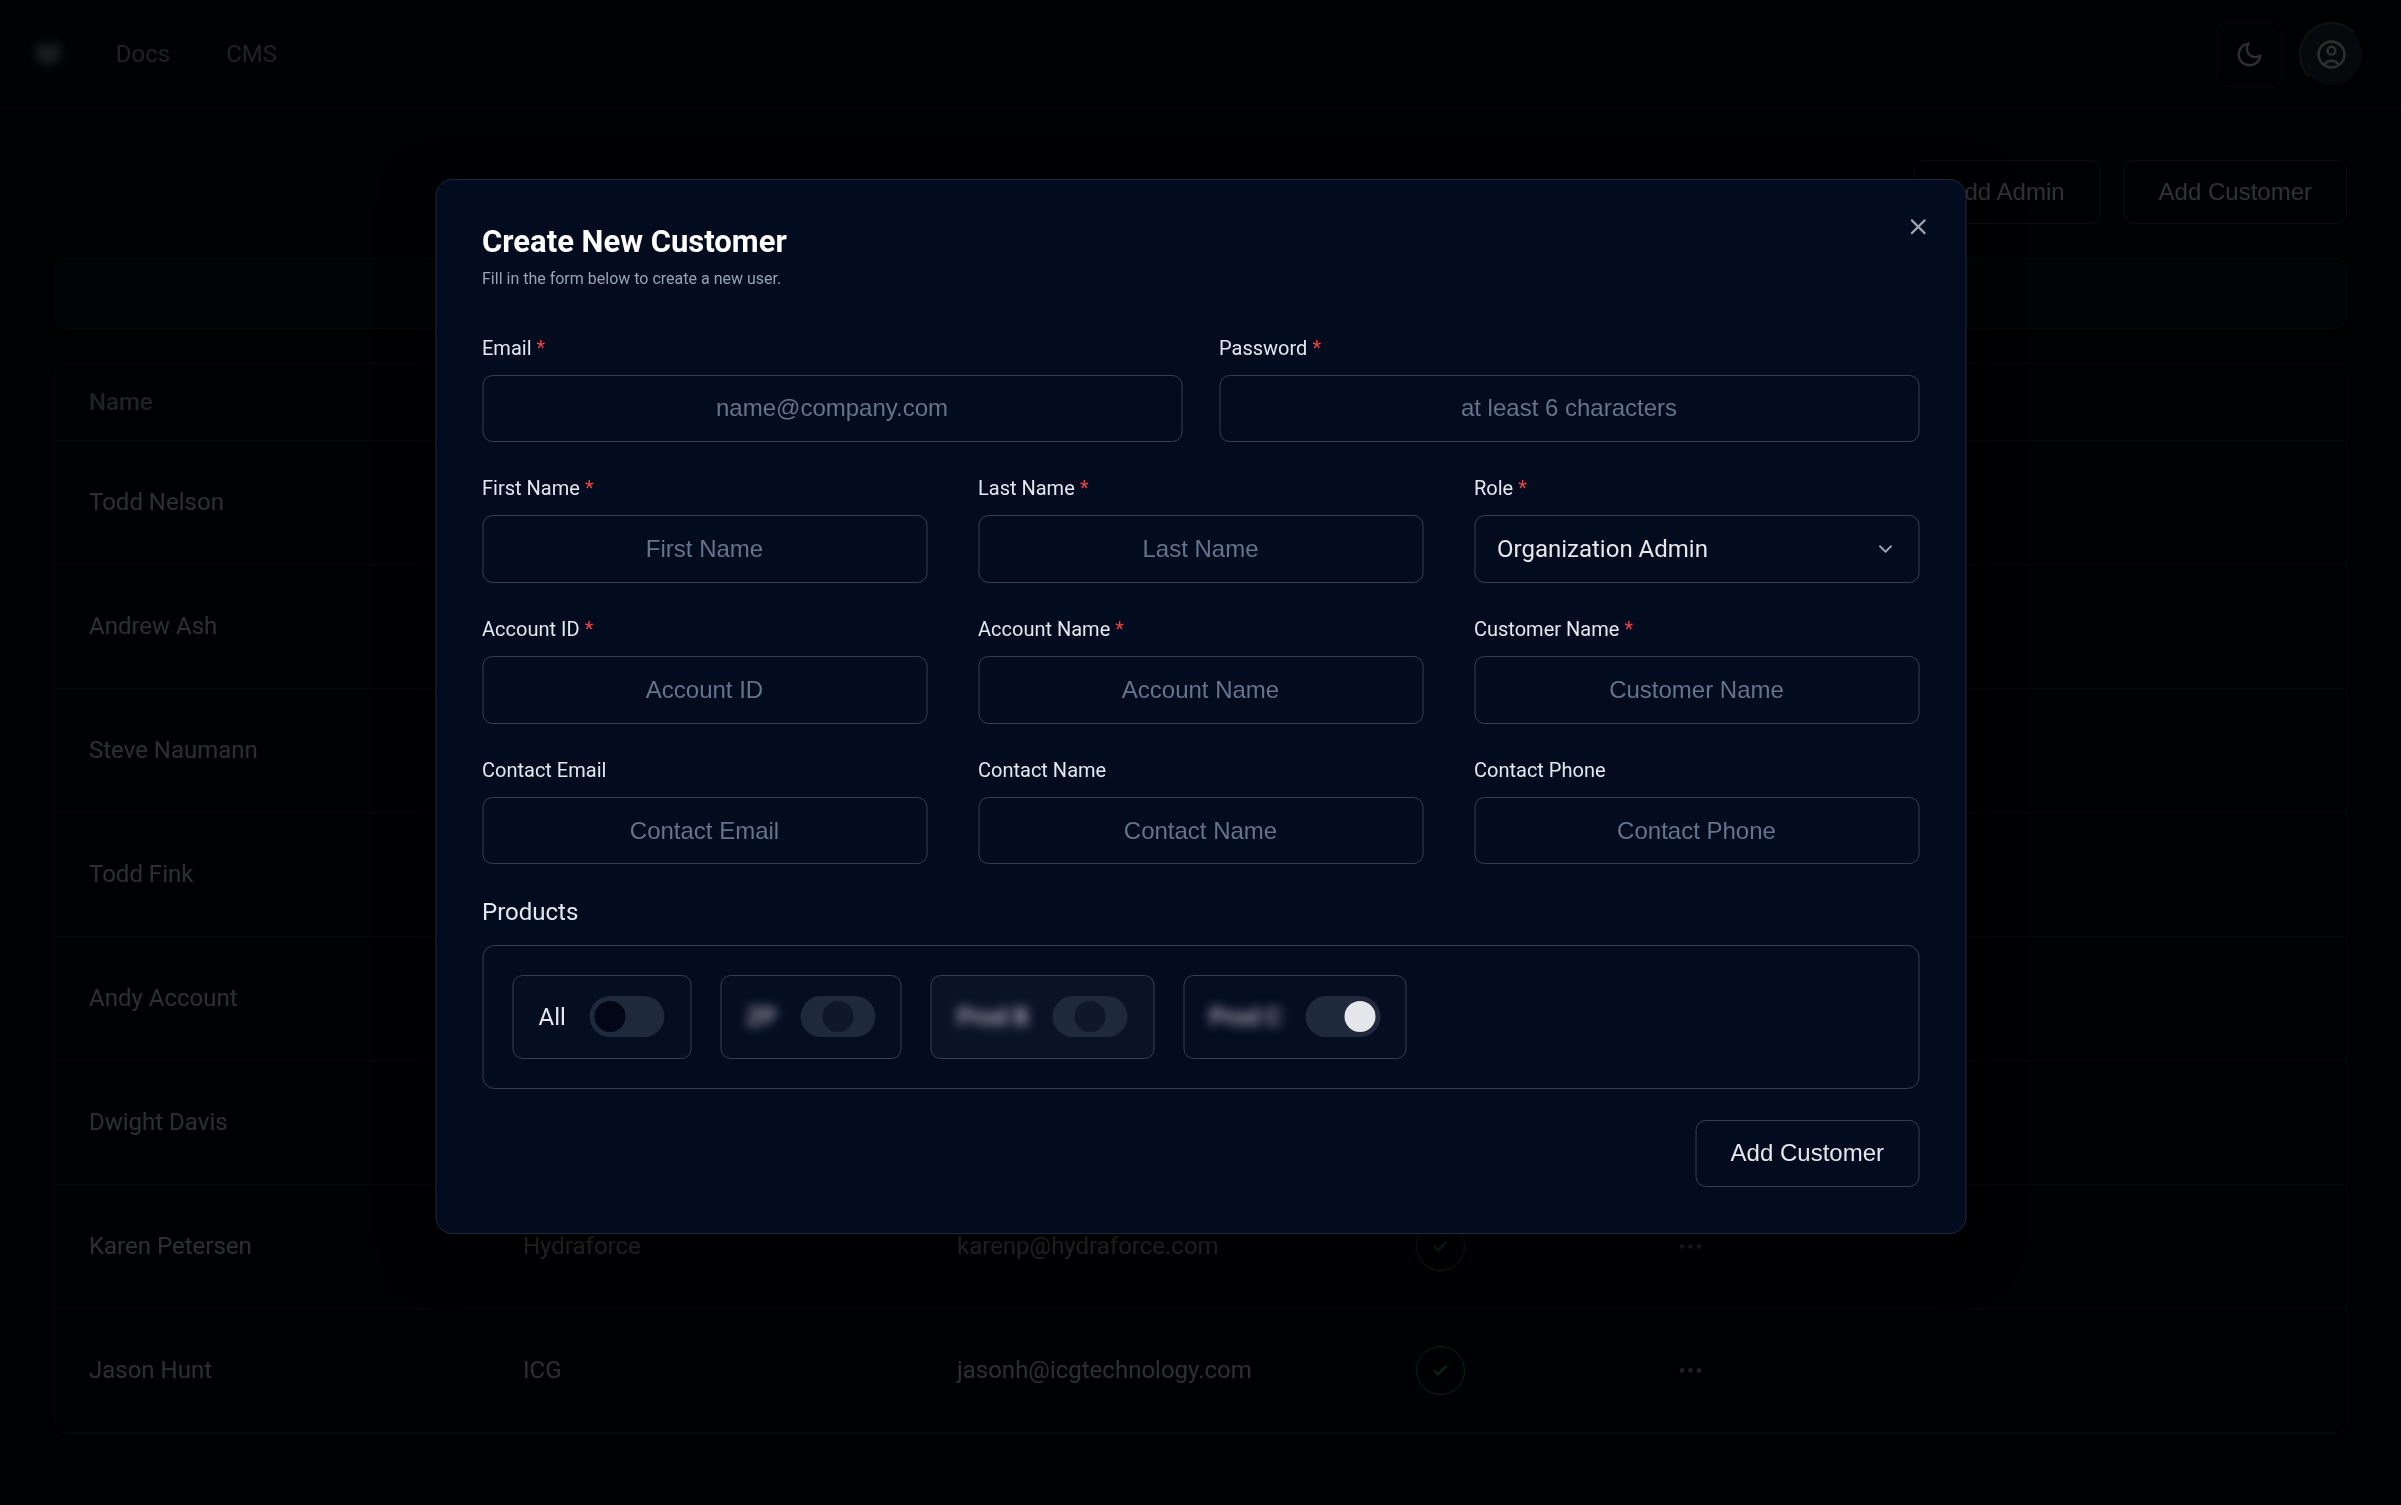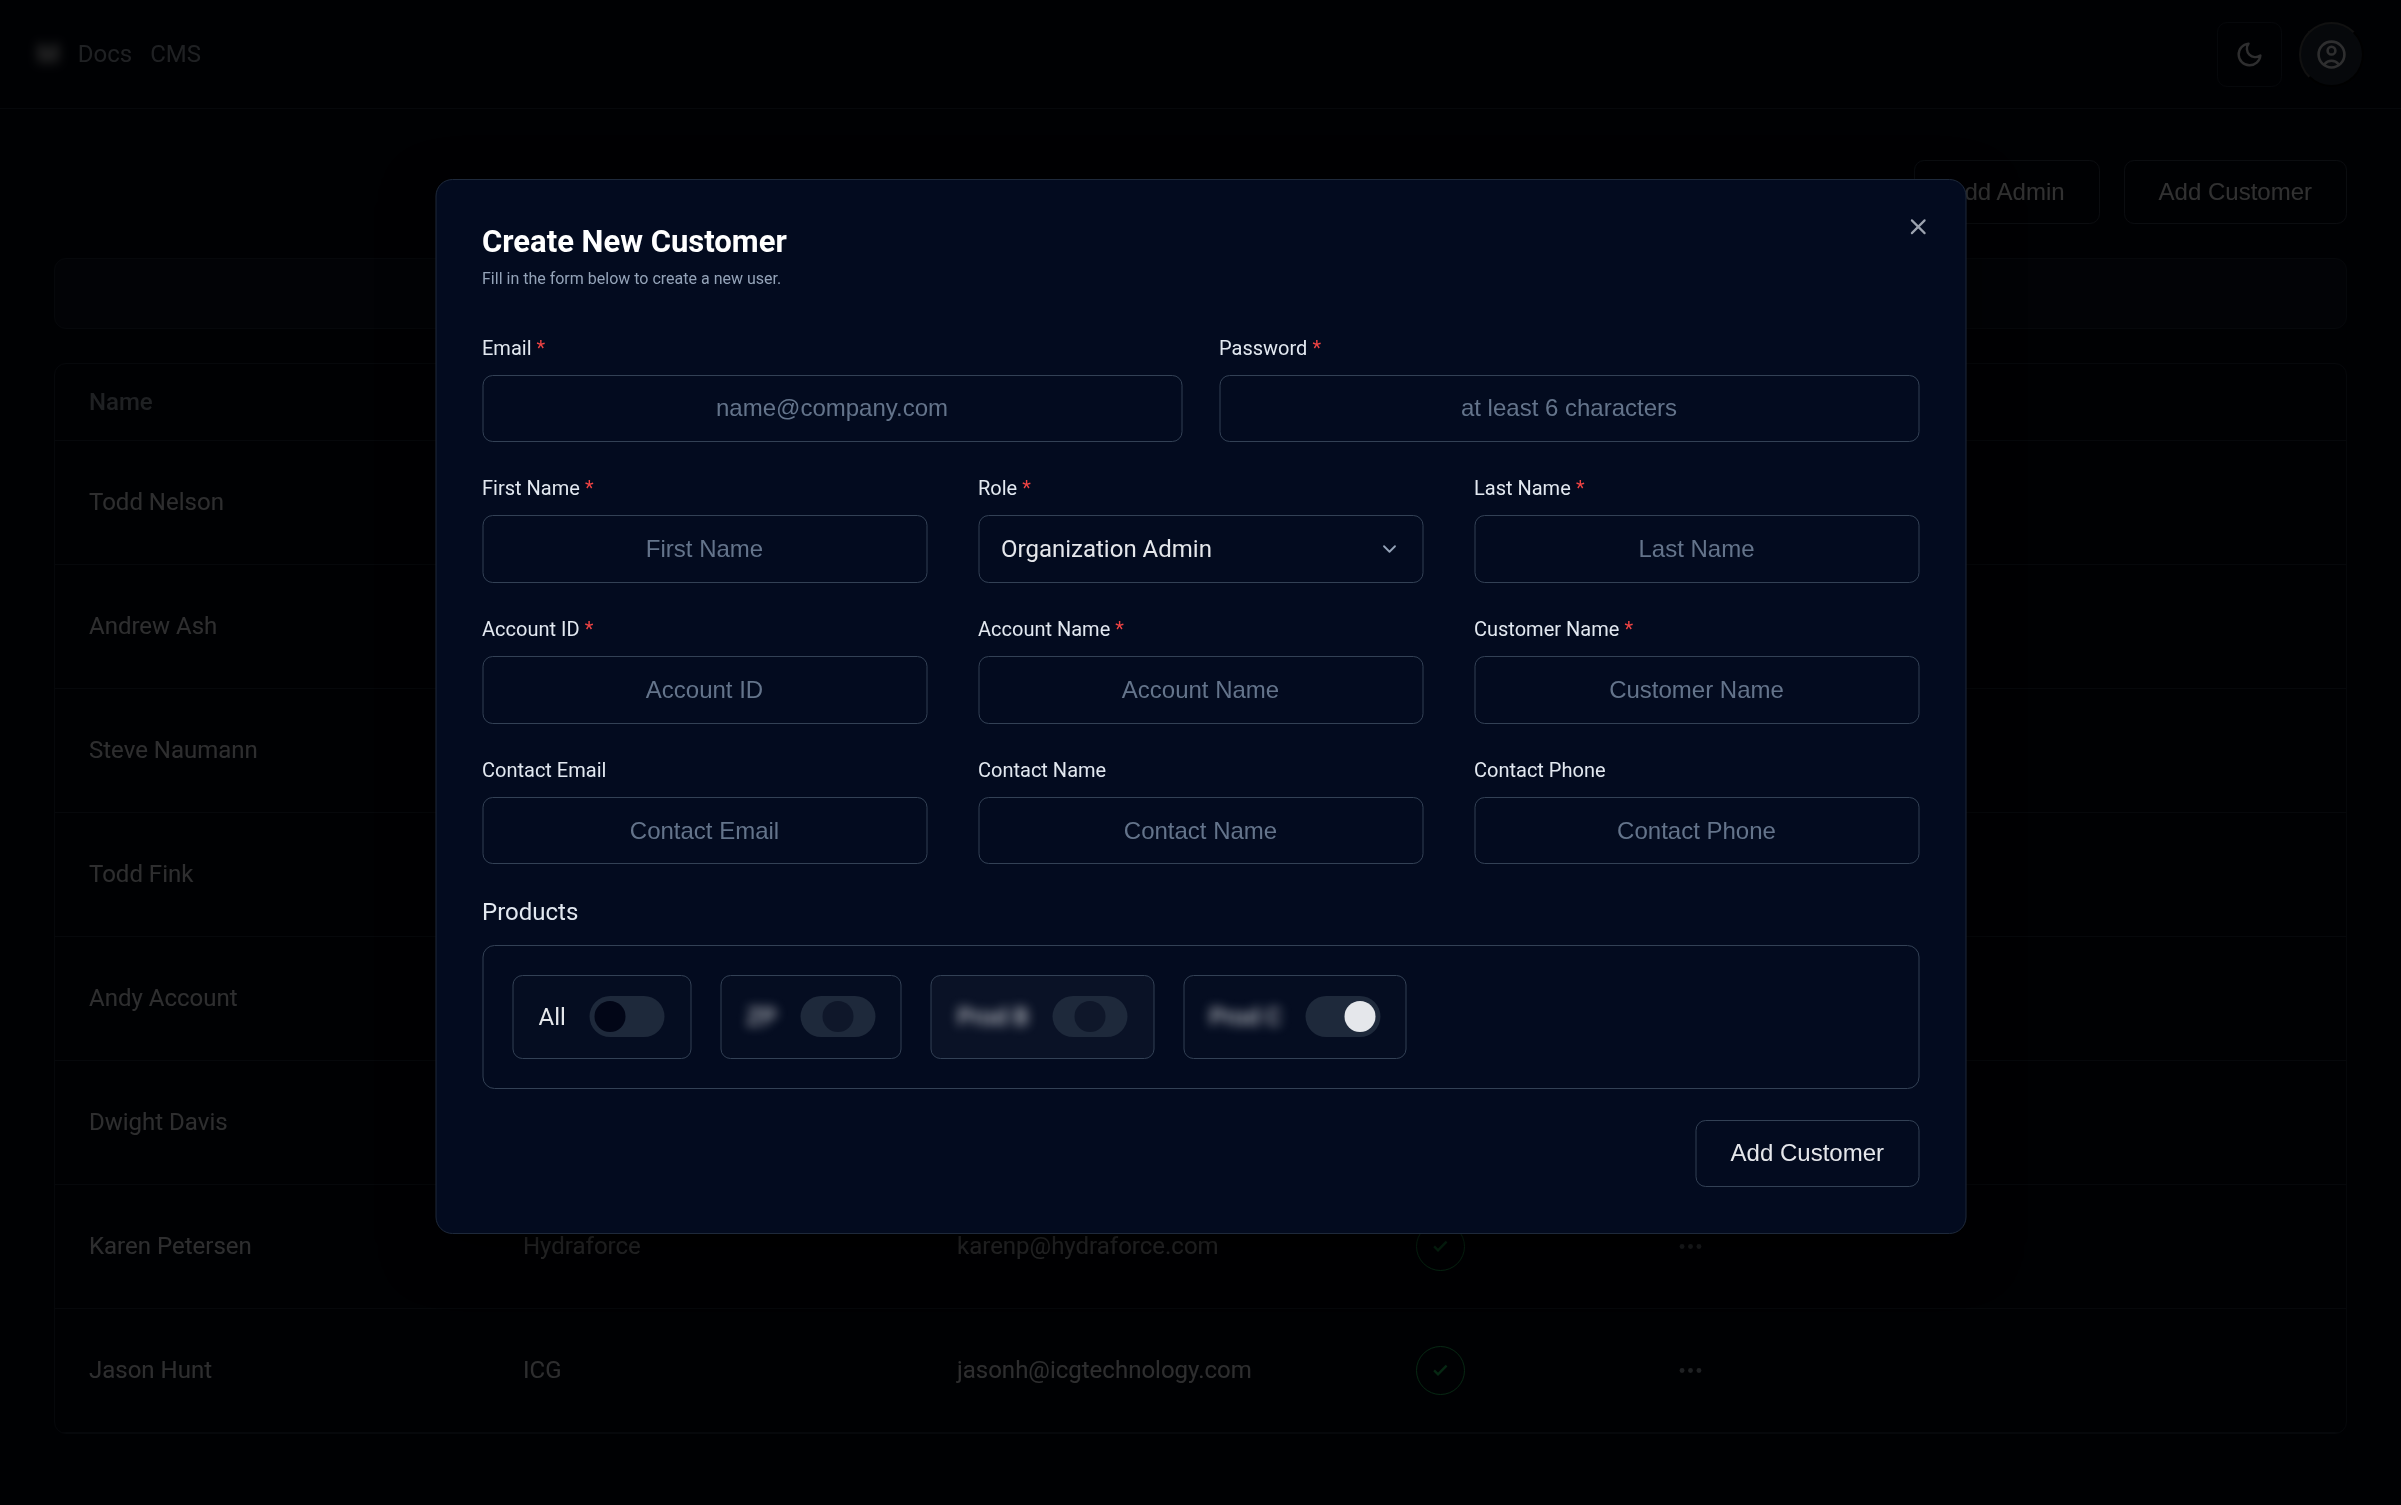--- a/index.html
+++ b/index.html
@@ -19,21 +19,21 @@
     }
     
     .topbar {
       display: flex;
       align-items: center;
       justify-content: space-between;
       padding: 18.7px 37px;
       border-bottom: 0.9px solid #1f2937;
       height: 109px;
     }
-    .topbar-left { display: flex; align-items: center; gap: 18px; }
+    .topbar-left { display: flex; align-items: center; gap: 56px; }
     .brand { font-weight: 700; color: #ffffff; font-size: 25.5px; filter: blur(5.1px); letter-spacing: 0.4px; }
     .nav-link { color: #9ca3af; font-size: 24px; text-decoration: none; }
     .topbar-right { display: flex; align-items: center; gap: 17px; }
     .icon-btn {
       width: 65px; height: 65px;
       border: 0.9px solid #1f2937;
       border-radius: 10.2px;
       display: flex; align-items: center; justify-content: center;
       background: transparent;
       color: #e5e7eb;
@@ -444,34 +444,34 @@
       <input class="input" type="password" placeholder="at least 6 characters" style="">
     </div>
   </div>
 
   <div class="form-grid-3">
     <div class="field">
       <label><span>First Name</span><span class="req">*</span></label>
       <input class="input" placeholder="First Name" style="">
     </div>
     <div class="field">
+      <label><span>Last Name</span><span class="req">*</span></label>
+      <input class="input" placeholder="Last Name" style="">
+    </div>
+    <div class="field">
       <label><span>Role</span><span class="req">*</span></label>
       <div class="select">
         <span>Organization Admin</span>
         <span class="select-chevron">
           <svg width="22" height="22" viewBox="0 0 24 24" fill="none" stroke="currentColor" stroke-width="2" stroke-linecap="round" stroke-linejoin="round">
               <polyline points="6 9 12 15 18 9"></polyline>
             </svg>
         </span>
       </div>
     </div>
-    <div class="field">
-      <label><span>Last Name</span><span class="req">*</span></label>
-      <input class="input" placeholder="Last Name" style="">
-    </div>
   </div>
 
   <div class="form-grid-3">
     <div class="field">
       <label><span>Account ID</span><span class="req">*</span></label>
       <input class="input" placeholder="Account ID" style="">
     </div>
     <div class="field">
       <label><span>Account Name</span><span class="req">*</span></label>
       <input class="input" placeholder="Account Name" style="">

